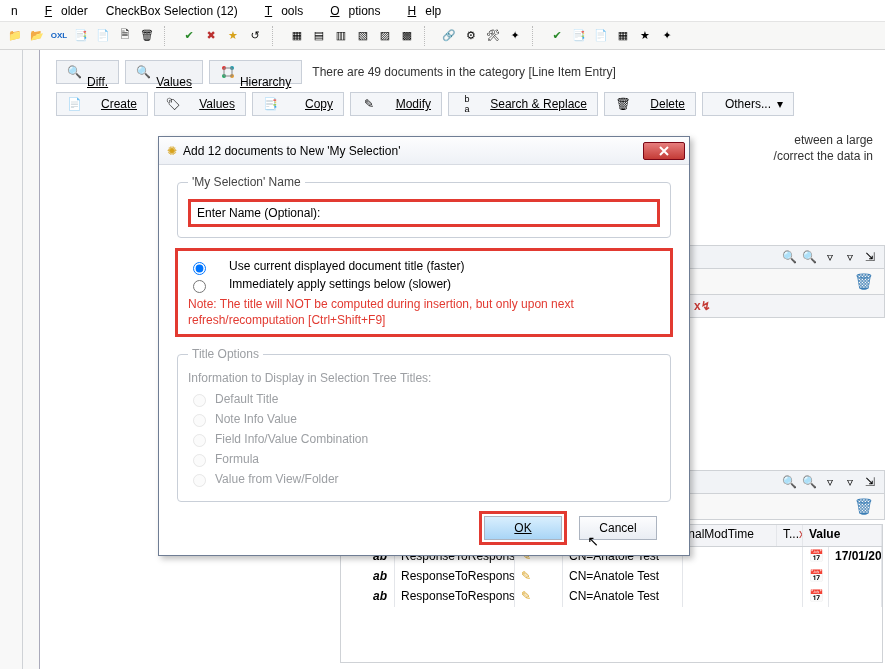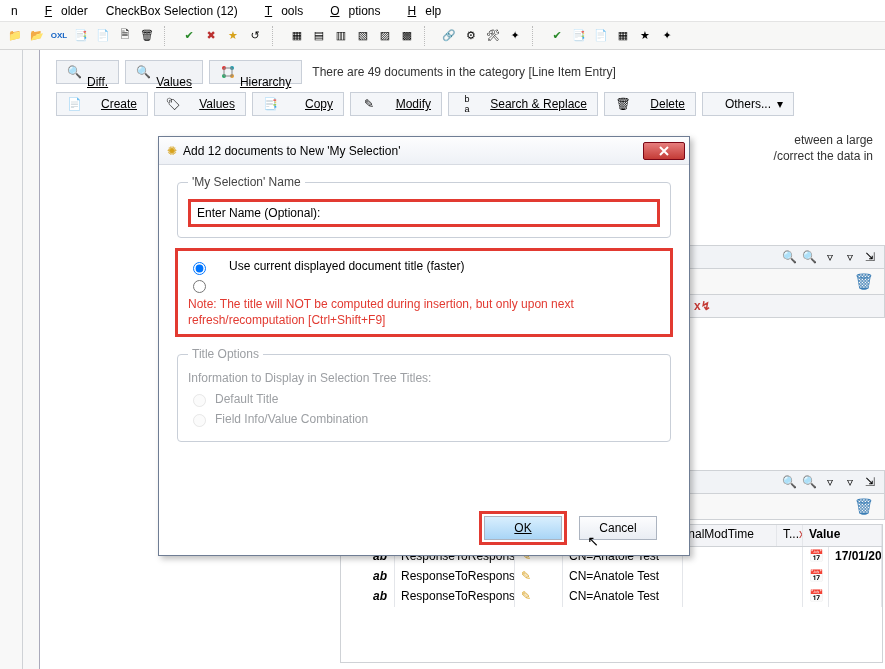--- a/index.html
+++ b/index.html
@@ -350,34 +350,47 @@
       </div>
     </fieldset>
 
     <div class="redbox2">
       <div class="radline">
         <input type="radio" checked="" style="">
         <label>Use current displayed document title (faster)</label>
       </div>
       <div class="radline">
         <input type="radio" style="">
+        <label>Immediately apply settings below (slower)</label>
       </div>
       <div class="note">Note: The title will NOT be computed during insertion, but only upon next refresh/recomputation [Ctrl+Shift+F9]</div>
     </div>
 
     <fieldset class="titleopts disabled">
       <legend>Title Options</legend>
       <div style="color:#9c9fa3;margin-bottom:6px;">Information to Display in Selection Tree Titles:</div>
       <div class="optline">
           <input type="radio" disabled="" style="">
           <label>Default Title</label>
         </div>
       <div class="optline">
           <input type="radio" disabled="" style="">
+          <label>Note Info Value</label>
+        </div>
+      <div class="optline">
+          <input type="radio" disabled="" style="">
           <label>Field Info/Value Combination</label>
+        </div>
+      <div class="optline">
+          <input type="radio" disabled="" style="">
+          <label>Formula</label>
+        </div>
+      <div class="optline">
+          <input type="radio" disabled="" style="">
+          <label>Value from View/Folder</label>
         </div>
     </fieldset>
 
     <div class="dlgbtns">
       <div class="okwrap">
         <div class="winbtn okbtn">
           <span style="text-decoration:underline;">OK</span>
         </div>
       </div>
       <div class="winbtn">

